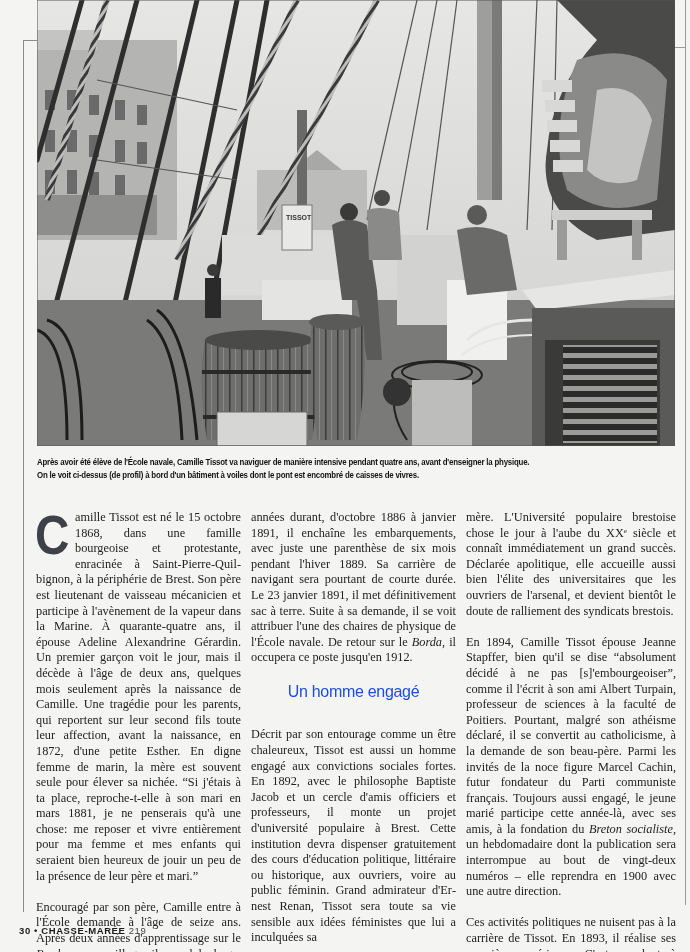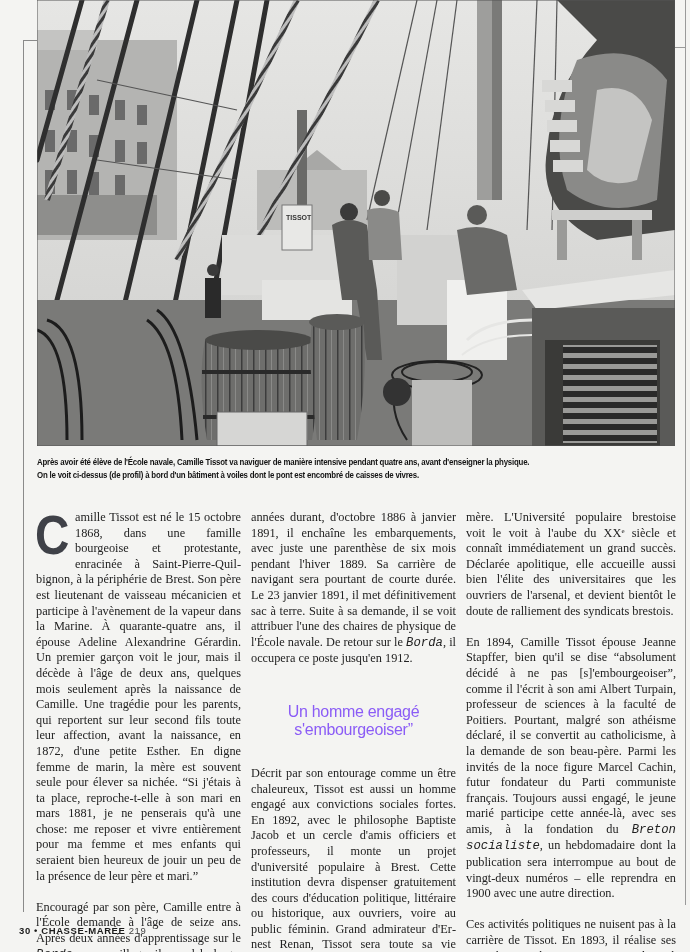--- a/index.html
+++ b/index.html
@@ -57,24 +57,24 @@
     .col-3 { left: 466px; width: 210px; }
     .dropcap {
       float: left; font-family: "Liberation Sans", "DejaVu Sans", sans-serif;
       font-weight: bold; font-size: 56px; line-height: 44px;
       color: #3f4148; margin: 3px 6px 0 -1px; height: 46px;
       transform: scaleX(0.85); transform-origin: left top; width: 34px;
     }
     .subhead {
       font-family: "Liberation Sans", "DejaVu Sans", sans-serif;
       text-align: center; font-size: 16px; line-height: 18.5px;
-      color: #8b5cf6; margin: 36px 0 26px 0; letter-spacing: -0.3px;
+      color: #1d4ed8; margin: 17px 0 26px 0; letter-spacing: -0.3px;
     }
     .subhead span { display: block; }
-    em { font-style: italic; font-family: Liberation Mono, monospace; }
+    em { font-style: italic; }
     sup { font-size: 7px; vertical-align: 4px; line-height: 0; }
 
     
     .folio {
       position: absolute; left: 19px; top: 925px;
       font-family: "Liberation Sans", "DejaVu Sans", sans-serif;
       font-size: 9.5px; font-weight: bold; letter-spacing: 0.6px; color: #1a1a1a; text-align: right;
     }
     .folio .issue { font-weight: normal; color: #444; }
   </style>
@@ -255,28 +255,27 @@
     <span>Encouragé par son père, Camille entre à l'École demande à l'âge de seize ans. Après deux années d'apprentissage sur le </span><em>Borda</em><span>, au mouillage, il prend le large, d'abord dans le cadre des campagnes d'application de l'école, puis au gré de ses affectations. Quatre</span>
   </p>
 </div>
 
 <div class="col col-2">
   <p>
     <span>années durant, d'octobre 1886 à janvier 1891, il enchaîne les embarquements, avec juste une parenthèse de six mois pendant l'hiver 1889. Sa carrière de navigant sera pourtant de courte durée. Le 23 janvier 1891, il met définitivement sac à terre. Suite à sa demande, il se voit attribuer l'une des chaires de physique de l'École navale. De retour sur le </span><em>Borda</em><span>, il occupera ce poste jus­qu'en 1912.</span>
   </p>
   <div class="subhead">
     <span>Un homme engagé</span>
-    <span>s'embourgeoiser”</span>
   </div>
   <p>Décrit par son entourage comme un être chaleureux, Tissot est aussi un homme engagé aux convictions sociales fortes. En 1892, avec le philosophe Baptiste Jacob et un cercle d'amis officiers et professeurs, il monte un projet d'université populaire à Brest. Cette institution devra dispenser gra­tuitement des cours d'éducation politique, littéraire ou historique, aux ouvriers, voire au public féminin. Grand admirateur d'Er­nest Renan, Tissot sera toute sa vie sensible aux idées féministes que lui a inculquées sa</p>
 </div>
 
 <div class="col col-3">
   <p>
-    <span>mère. L'Université populaire brestoise voit le voit à l'aube du XX</span><sup>e</sup><span> siècle et connaît immédiatement un grand succès. Déclarée apolitique, elle accueille aussi bien l'élite des universitaires que les ouvriers de l'arsenal, et devient bientôt le doute de ralliement des syndicats brestois.</span>
+    <span>mère. L'Université populaire brestoise chose le jour à l'aube du XX</span><sup>e</sup><span> siècle et connaît immédiatement un grand succès. Déclarée apolitique, elle accueille aussi bien l'élite des universitaires que les ouvriers de l'arsenal, et devient bientôt le doute de ralliement des syndicats brestois.</span>
   </p>
   <p>
     <span>En 1894, Camille Tissot épouse Jeanne Stapffer, bien qu'il se dise “absolument décidé à ne pas [s]'embourgeoiser”, comme il l'écrit à son ami Albert Turpain, profes­seur de sciences à la faculté de Poitiers. Pour­tant, malgré son athéisme déclaré, il se convertit au catholicisme, à la demande de son beau-père. Parmi les invités de la noce figure Marcel Cachin, futur fondateur du Parti communiste français. Toujours aussi engagé, le jeune marié participe cette année-là, avec ses amis, à la fondation du </span><em>Breton socialiste</em><span>, un hebdomadaire dont la publi­cation sera interrompue au bout de vingt-deux numéros – elle reprendra en 1900 avec une autre direction.</span>
   </p>
   <p>Ces activités politiques ne nuisent pas à la carrière de Tissot. En 1893, il réalise ses pre­mières expériences. C'est sans doute à son</p>
 </div>
 
 <div class="folio">
   <span>30</span>
   <span>•</span>

